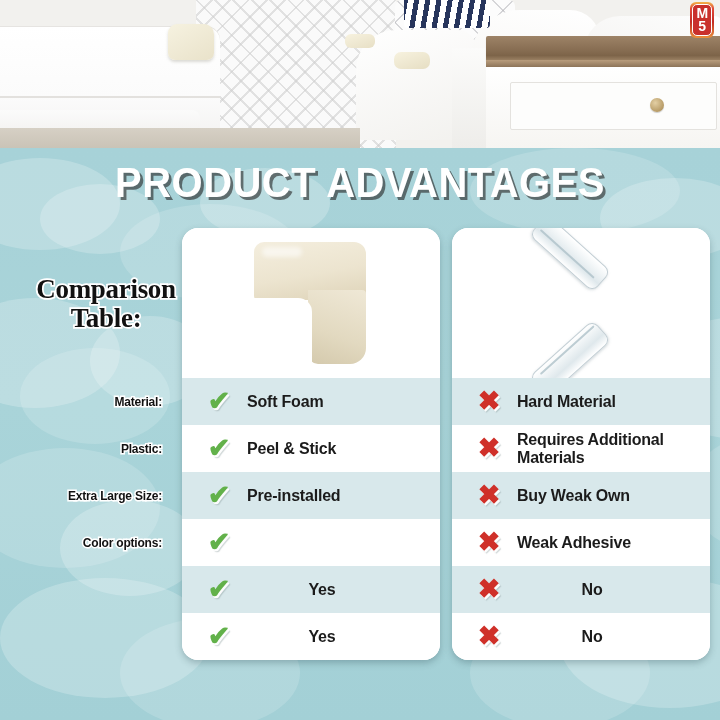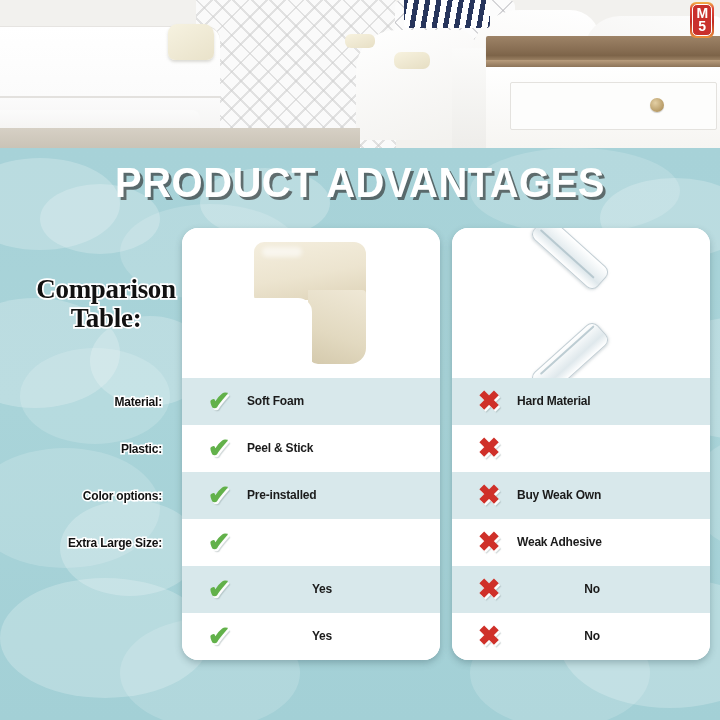--- a/index.html
+++ b/index.html
@@ -324,21 +324,21 @@
     line-height: 1;
     font-weight: bold;
   }
   .mark.ok  { color: #62b14a; text-shadow: 1.5px 1.5px 0 rgba(255,255,255,.95), 2.5px 2.5px 1px rgba(120,140,140,.35); }
   .mark.no  { color: #cf3029; text-shadow: 1.5px 1.5px 0 rgba(255,255,255,.95), 2.5px 2.5px 1px rgba(120,140,140,.35); }
 
   .val {
     flex: 1;
     padding-left: 9px;
     font-family: "Liberation Sans", sans-serif;
-    font-size: 12px;
+    font-size: 16px;
     font-weight: bold;
     color: #1b1b1b;
     line-height: 1.12;
     letter-spacing: -.2px;
   }
   .val.center { text-align: center; padding-left: 0; padding-right: 34px; }
 
   
   #row-labels {
     position: absolute;
@@ -468,20 +468,21 @@
         <div class="pl-line" id="pl-line2"></div>
       </div>
     </div>
     <div class="rows" id="rows-right">
         <div class="row shade">
           <div class="mark no">✖</div>
           <div class="val">Hard Material</div>
         </div>
         <div class="row plain">
           <div class="mark no">✖</div>
+          <div class="val">Requires Additional Materials</div>
         </div>
         <div class="row shade">
           <div class="mark no">✖</div>
           <div class="val">Buy Weak Own</div>
         </div>
         <div class="row plain">
           <div class="mark no">✖</div>
           <div class="val">Weak Adhesive</div>
         </div>
         <div class="row shade">
@@ -491,17 +492,17 @@
         <div class="row plain">
           <div class="mark no">✖</div>
           <div class="val center">No</div>
         </div>
       </div>
   </div>
 
   <div id="row-labels">
       <div class="rlabel">Material:</div>
       <div class="rlabel">Plastic:</div>
+      <div class="rlabel">Extra Large Size:</div>
       <div class="rlabel">Color options:</div>
-      <div class="rlabel">Extra Large Size:</div>
     </div>
 
 </div>
 
 </body></html>

